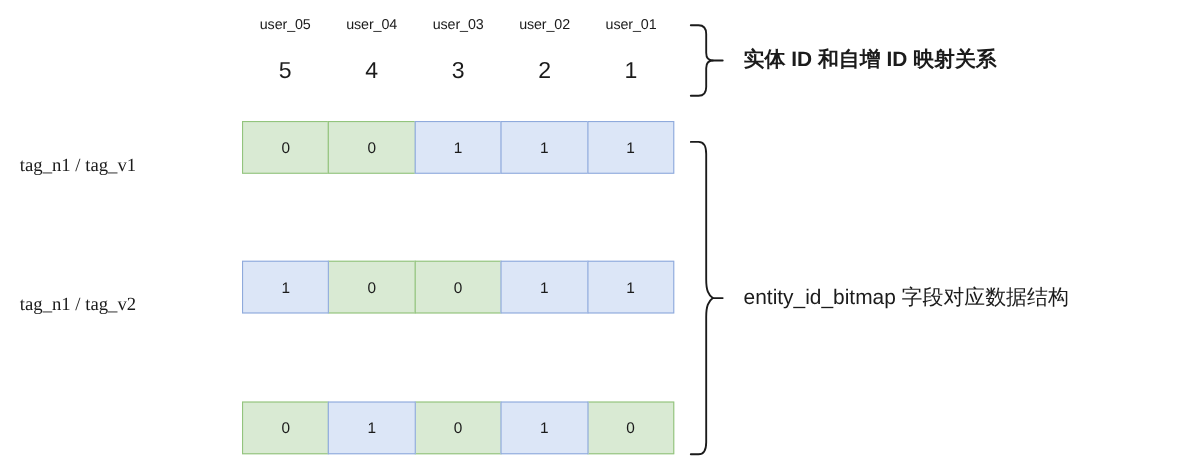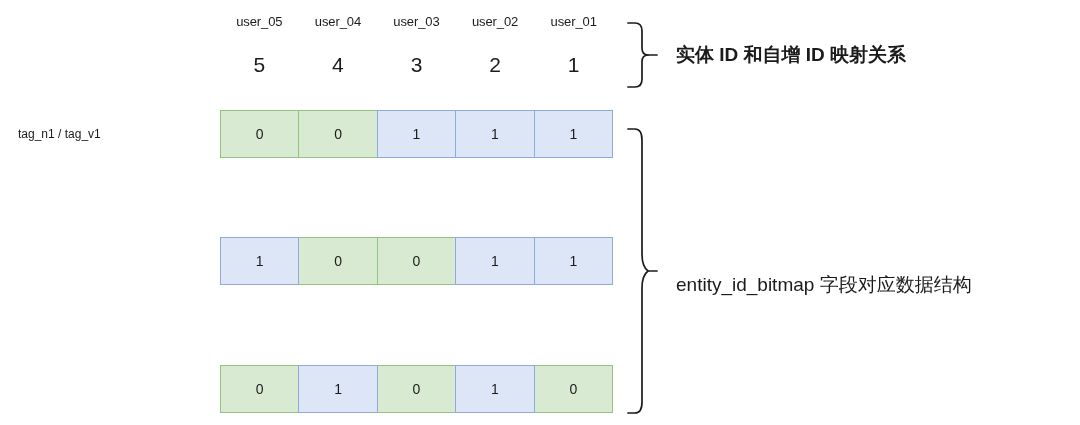--- a/index.html
+++ b/index.html
@@ -51,25 +51,26 @@
   
   .row {
     position: absolute;
     left: 0;
     width: 1080px;
     height: 48px;
   }
   .row-label {
     position: absolute;
     left: 18px;
-    top: 0;
+    top: 16px;
     height: 48px;
     line-height: 48px;
-    font-size: 12px;
+    font-size: 17px;
     white-space: nowrap;
+    font-family: Liberation Serif, serif;
   }
   .cells {
     position: absolute;
     left: 220px;
     top: 0;
     width: 393px;
     height: 48px;
     display: flex;
   }
   .cell {
@@ -141,20 +142,21 @@
   <div class="cells">
     <div class="cell green">0</div>
     <div class="cell green">0</div>
     <div class="cell blue">1</div>
     <div class="cell blue">1</div>
     <div class="cell blue">1</div>
   </div>
 </div>
 
 <div class="row" style="top:237px;">
+  <div class="row-label">tag_n1 / tag_v2</div>
   <div class="cells">
     <div class="cell blue">1</div>
     <div class="cell green">0</div>
     <div class="cell green">0</div>
     <div class="cell blue">1</div>
     <div class="cell blue">1</div>
   </div>
 </div>
 
 <div class="row" style="top:365px;">
@@ -166,13 +168,13 @@
     <div class="cell green">0</div>
   </div>
 </div>
 
 <div class="brace" style="left:626px; top:126px;">
   <svg width="44" height="290" viewBox="0 0 44 290" fill="none" stroke="#1b1b1b" stroke-width="1.7" stroke-linecap="round" stroke-linejoin="round">
     <path d="M2 3 H9 C14 3 16 7 16 14 V128 C16 138 18 142 22 145 C18 148 16 152 16 162 V276 C16 283 14 287 9 287 H2"></path>
     <path d="M22 145 H31"></path>
   </svg>
 </div>
-<div class="brace-text" style="left:676px; top:259px;margin-top:14px;">entity_id_bitmap 字段对应数据结构</div>
+<div class="brace-text" style="left:676px; top:259px;">entity_id_bitmap 字段对应数据结构</div>
 
 </body></html>

